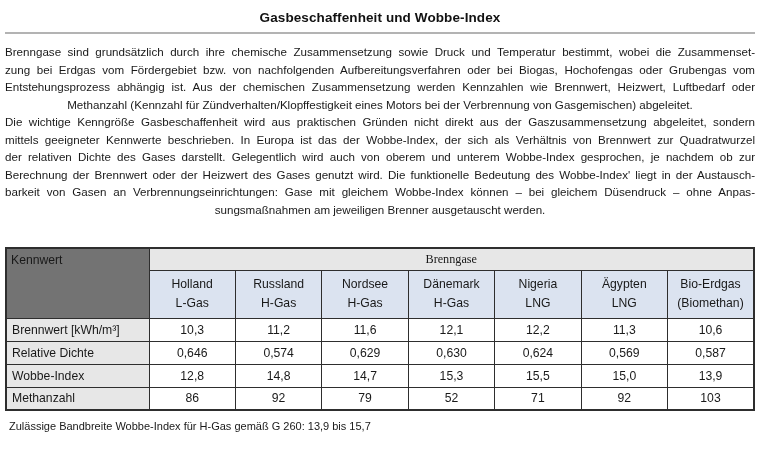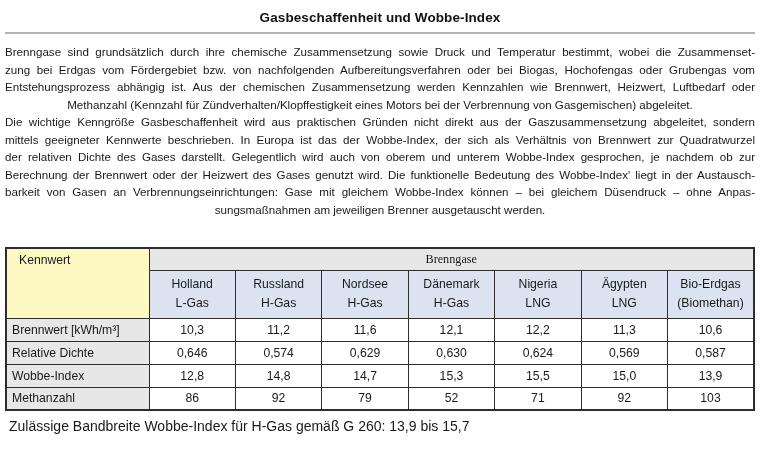--- a/index.html
+++ b/index.html
@@ -39,24 +39,24 @@
     font-size: 12.2px;
     color: #191919;
   }
   table.gas-table td {
     border: 1px solid #2e2e2e;
     overflow: hidden;
   }
   table.gas-table { border: 2px solid #2e2e2e; }
 
   td.corner {
-    background: #fef9c3;
+    background: #737373;
     vertical-align: top;
     text-align: left;
-    padding: 4px 4px 0 12px;
+    padding: 4px 4px 0 4px;
     height: 22px;
   }
   td.group {
     background: #e7e7e7;
     text-align: center;
     height: 22px;
     padding: 2px 0;
     font-family: Liberation Serif, serif;
   }
   tr.hrow2 td.colhead {
@@ -73,21 +73,21 @@
     padding: 3px 4px 3px 5px;
     height: 23px;
   }
   td.val {
     background: #ffffff;
     text-align: center;
     padding: 3px 2px;
     height: 23px;
   }
 
-  .notes { margin-top: 6px; padding-left: 4px; font-size: 14px; line-height: 18.5px; color: #191919; }
+  .notes { margin-top: 6px; padding-left: 4px; font-size: 11px; line-height: 18.5px; color: #191919; }
 </style>
 </head>
 <body>
 
 <div class="page">
 
   <div class="doc-title">Gasbeschaffenheit und Wobbe-Index</div>
   <div class="title-rule"></div>
 
   <div class="bodytext">

